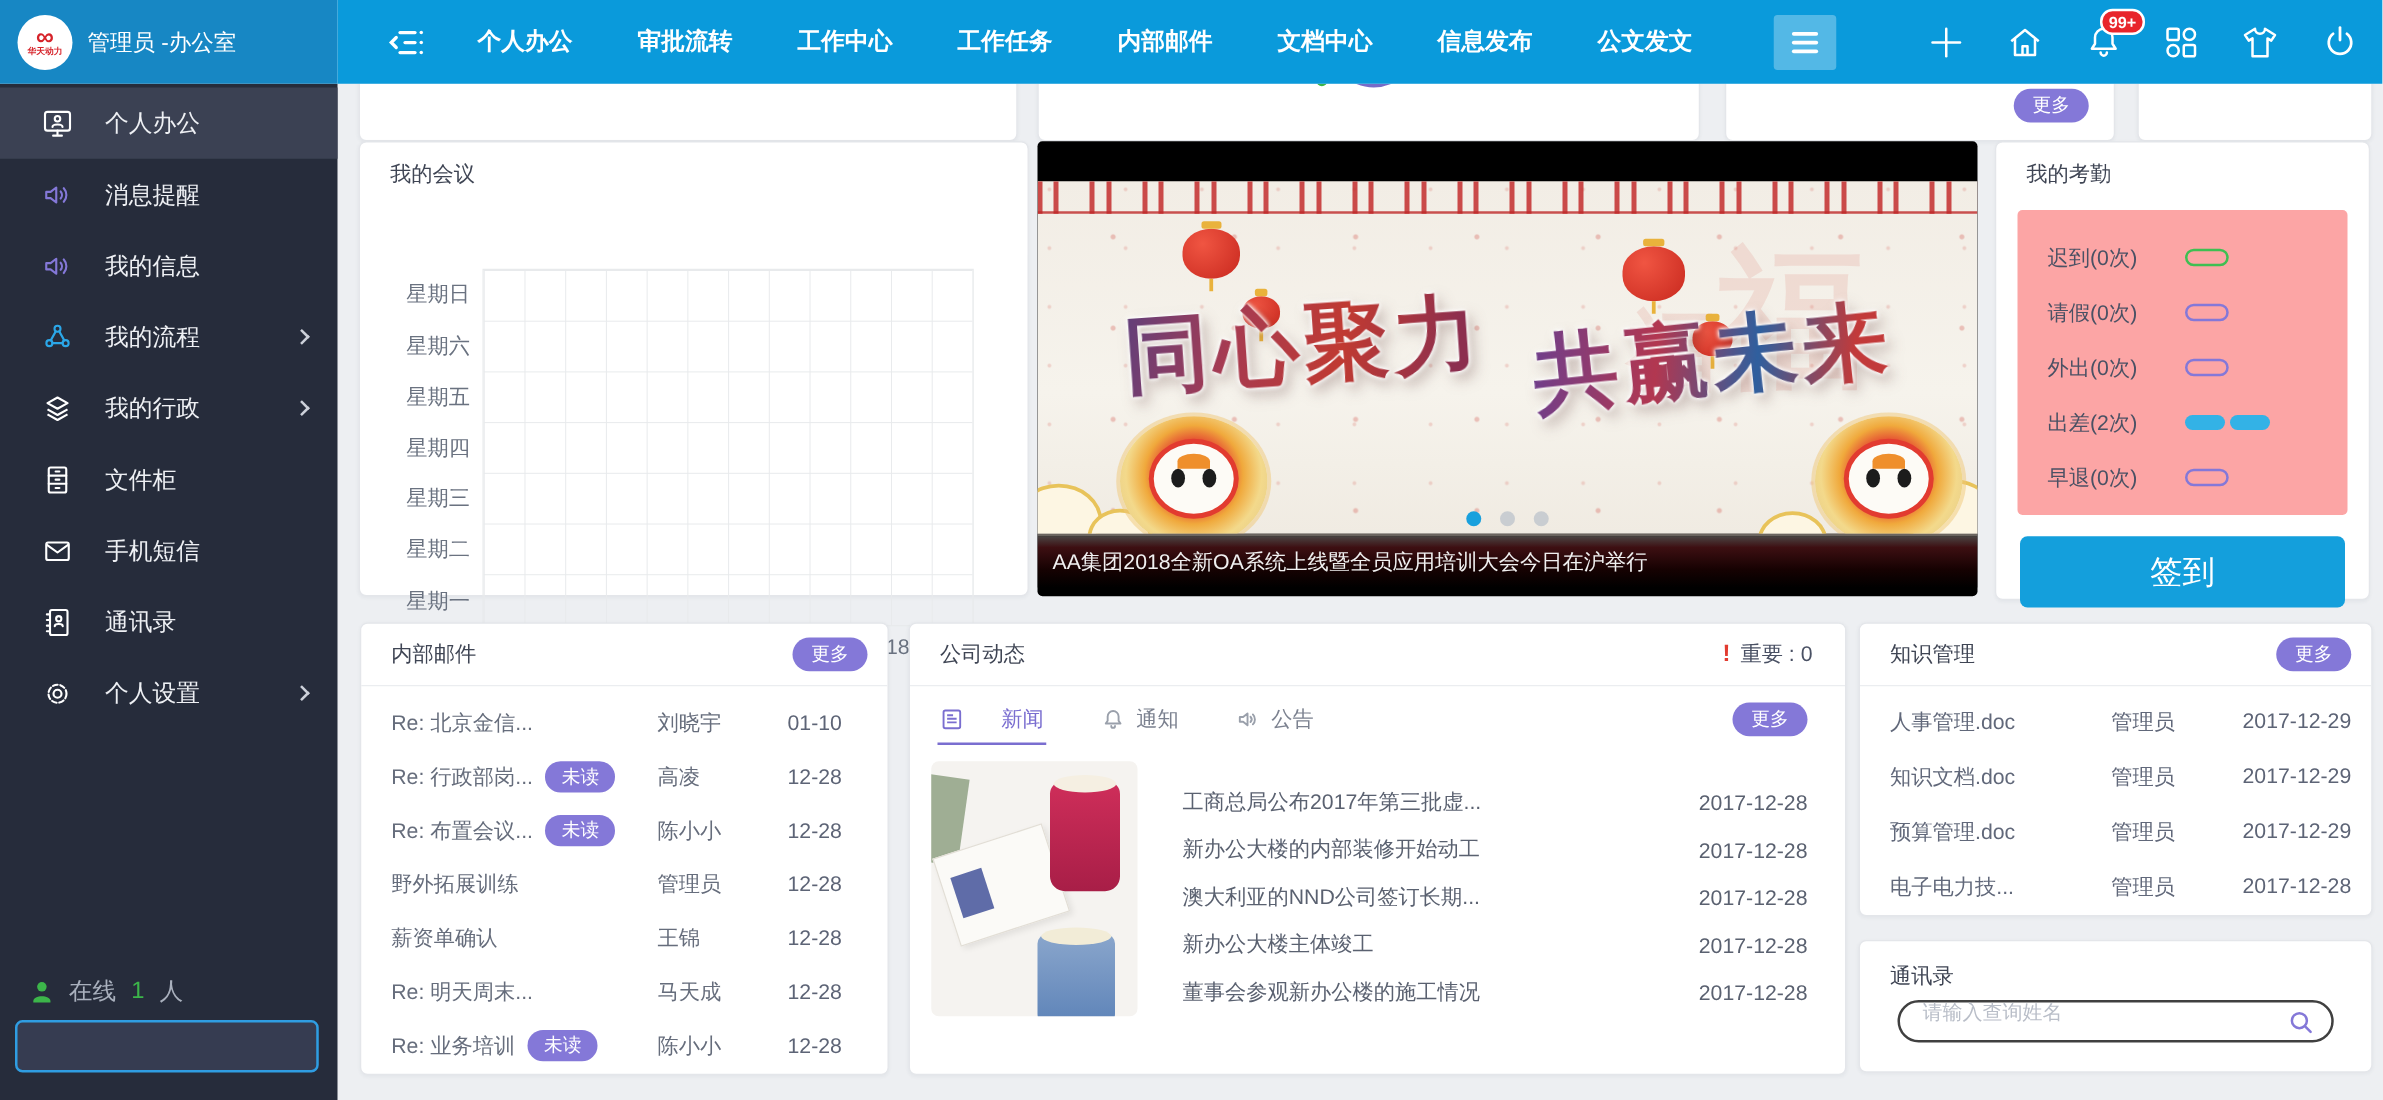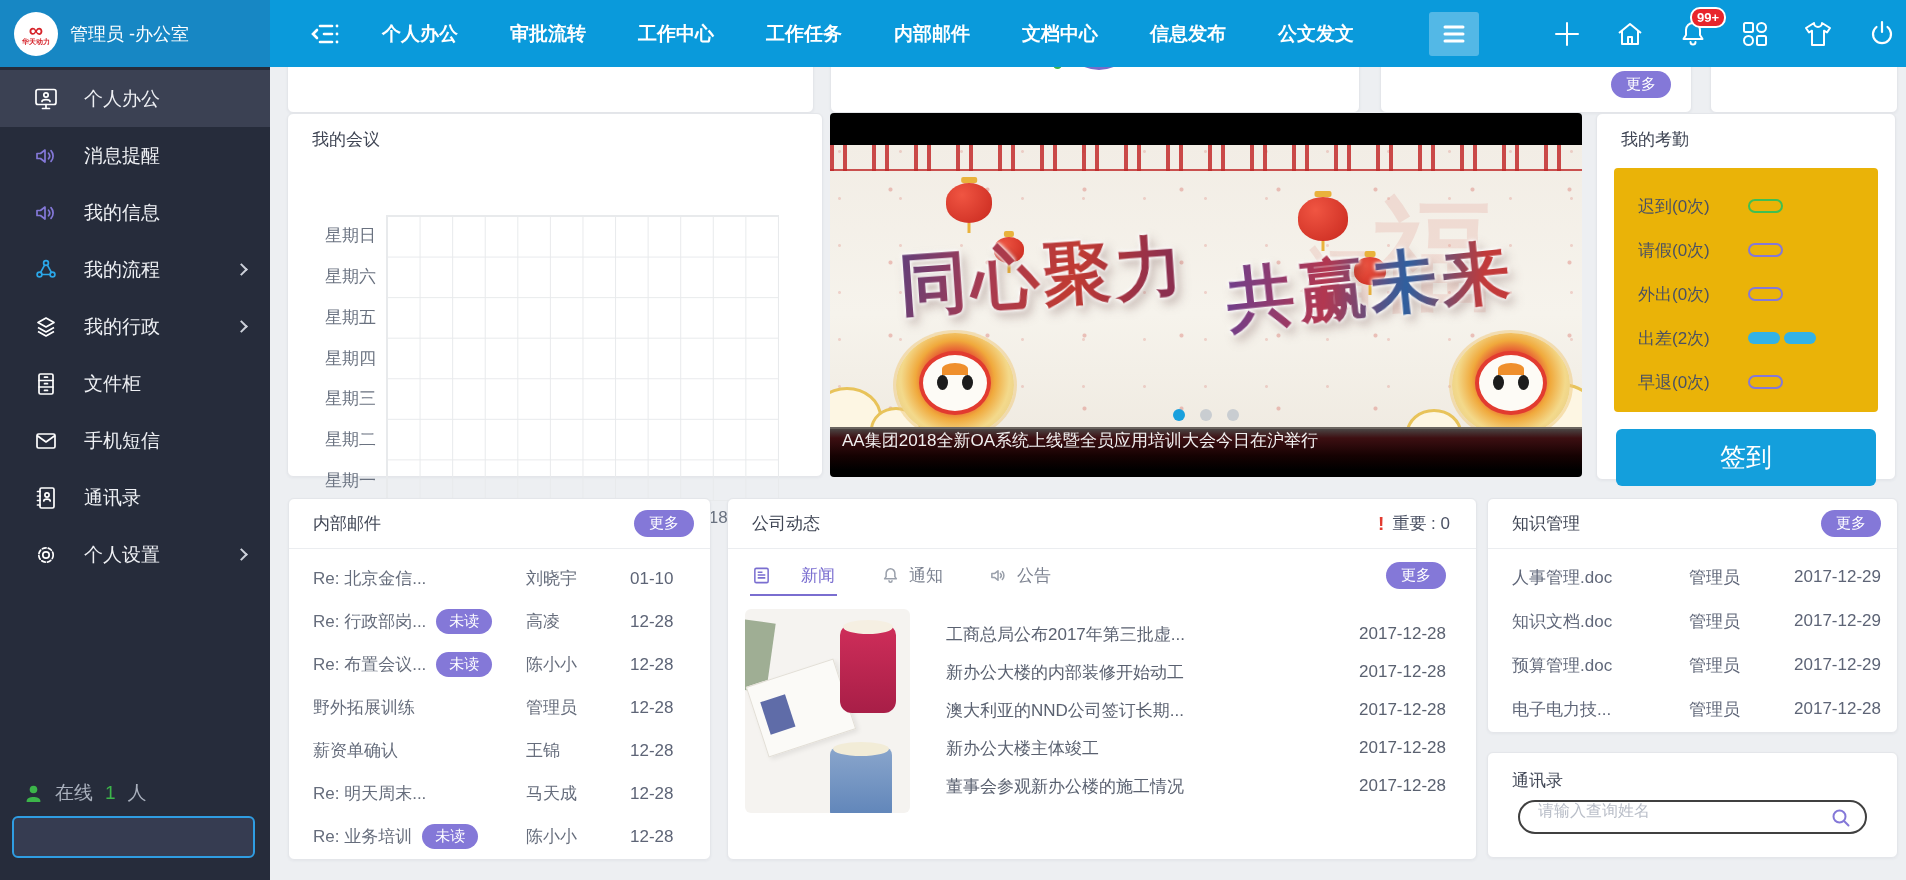--- a/index.html
+++ b/index.html
@@ -10,21 +10,21 @@
   .header { position:absolute; top:0; left:0; width:1906px; height:67px; display:flex; z-index:30; }
   .header-left { width:270px; background:#1787c4; display:flex; align-items:center; padding-left:14px; gap:12px; flex:none; }
   .logo-circle { width:44px; height:44px; background:#fff; border-radius:50%; display:flex; flex-direction:column; align-items:center; justify-content:center; flex:none; }
   .logo-inf { color:#d6232a; font-size:20px; font-weight:bold; line-height:16px; }
   .logo-sub { color:#d6232a; font-size:7px; font-weight:bold; line-height:8px; }
   .user-name { color:#fff; font-size:18px; white-space:nowrap; }
   .header-main { flex:1; background:#0a9adb; display:flex; align-items:center; position:relative; }
   .collapse-icon { margin-left:40px; flex:none; cursor:pointer; }
   .nav { display:flex; margin-left:14px; }
   .nav-item { color:#fff; font-size:19px; font-weight:bold; line-height:67px; padding:0 26px; cursor:pointer; white-space:nowrap; }
-  .header-icons { position:absolute; right:9px; top:0; height:67px; display:flex; align-items:center; gap:33px;text-decoration:underline; }
+  .header-icons { position:absolute; right:19px; top:0; height:67px; display:flex; align-items:center; gap:33px;text-decoration:underline; }
   .hamburger-box { width:50px; height:44px; background:rgba(255,255,255,.30); border-radius:3px; display:flex; align-items:center; justify-content:center; margin-right:40px; }
   .hicon { position:relative; display:flex; align-items:center; justify-content:center; }
   .bell-wrap { position:relative; }
   .badge-99 { position:absolute; top:-12px; left:12px; background:#e8252c; color:#fff; font-size:13px; font-weight:bold; border:2px solid #fff; border-radius:10px; padding:0 5px; height:21px; line-height:17px; }
 
   
   .sidebar { position:absolute; top:67px; left:0; width:270px; height:813px; background:#262c3b; z-index:20; }
   .side-list { padding-top:3px; }
   .side-item { height:57px; display:flex; align-items:center; padding-left:32px; gap:24px; color:#eef0f4; font-size:19px; cursor:pointer; }
   .side-item.active { background:#3b4153; }
@@ -78,25 +78,25 @@
   .cloud { position:absolute; border:3px solid #e8c35a; background:#fdf6e3; border-radius:50%; }
   .lion { position:absolute; bottom:-10px; width:118px; height:104px; }
   .lion .mane { position:absolute; inset:0; border-radius:50%; background:radial-gradient(circle at 50% 45%, #e23b30 30%, #f0a93c 48%, #f3d98b 66%, #efd58a 72%); box-shadow:0 0 0 3px rgba(240,200,120,.5); }
   .lion .face { position:absolute; left:50%; top:18px; transform:translateX(-50%); width:72px; height:64px; background:#fdfbf6; border:4px solid #e23b30; border-radius:50%; }
   .lion .eye { position:absolute; top:20px; width:11px; height:15px; background:#1c1c1c; border-radius:50%; }
   .lion .eye.l { left:14px; } .lion .eye.r { right:14px; }
   .lion .brow { position:absolute; top:8px; left:50%; transform:translateX(-50%); width:26px; height:12px; background:#ef8f2c; border-radius:50% 50% 0 0; }
   .dots { position:absolute; left:0; right:0; bottom:56px; display:flex; justify-content:center; gap:15px; }
   .dot { width:12px; height:12px; border-radius:50%; background:#c9cdd1; cursor:pointer; }
   .dot.active { background:#19a0dd; }
-  .caption { position:absolute; left:0; right:0; bottom:7px; height:43px; background:linear-gradient(180deg,#4a4443 0%,#3d0f12 22%,#160202 65%,#000 100%); border-top:2px solid #6b6560; display:flex; align-items:flex-start; }
+  .caption { position:absolute; left:0; right:0; bottom:7px; height:43px; background:linear-gradient(180deg,#4a4443 0%,#3d0f12 22%,#160202 65%,#000 100%); border-top:2px solid #6b6560; display:flex; align-items:center; }
   .caption span { color:#f0f0f0; font-size:17px; padding-left:12px; white-space:nowrap; }
 
   
-  .att-panel { margin:4px 17px 0 17px; height:244px; background:#eab308; border-radius:4px; padding-top:16px; }
+  .att-panel { margin:4px 17px 0 17px; height:244px; background:#fca5a5; border-radius:4px; padding-top:16px; }
   .att-row { height:44px; display:flex; align-items:center; padding-left:24px; }
   .att-label { width:100px; font-size:17px; color:#4a5164; flex:none; }
   .pill { width:35px; height:14px; border-radius:8px; border:2px solid #8478d8; margin-left:10px; }
   .pill.green { border-color:#3fbf52; }
   .pill-fill-wrap { display:flex; gap:4px; margin-left:10px; }
   .pill-fill { width:32px; height:12px; border-radius:6px; background:#33b2e6; }
   .att-btns { display:flex; gap:14px; padding:0 19px; margin-top:17px; }
   .att-btn { flex:1; height:57px; border:none; border-radius:6px; color:#fff; font-size:26px; font-family:inherit; cursor:pointer; }
   .att-btn.signin { background:#149fdc; }
   .att-btn.signout { background:#7767c6; }
@@ -120,21 +120,21 @@
   .news-body { display:flex; padding:14px 30px 0 17px; }
   .thumb { width:165px; height:204px; border-radius:6px; background:#f5f3f0; position:relative; overflow:hidden; flex:none; }
   .th-green { position:absolute; left:-8px; top:12px; width:34px; height:70px; background:#9fae94; transform:rotate(8deg); }
   .th-box { position:absolute; left:10px; top:62px; width:92px; height:74px; background:#fbfaf7; border:1px solid #e2ded6; transform:rotate(-18deg); box-shadow:2px 3px 5px rgba(0,0,0,.08); }
   .th-box i { position:absolute; left:8px; top:18px; width:26px; height:34px; background:#5f6ca8; }
   .th-cyl { position:absolute; right:14px; top:16px; width:56px; height:88px; border-radius:10px 10px 12px 12px; background:linear-gradient(180deg,#cf2e5a,#a81e47); }
   .th-cyl:before { content:""; position:absolute; top:-5px; left:3px; right:3px; height:14px; border-radius:50%; background:#f5efe2; }
   .th-cup { position:absolute; right:18px; bottom:-8px; width:62px; height:74px; border-radius:8px 8px 10px 10px; background:linear-gradient(180deg,#8aa6cc,#5d83b8); }
   .th-cup:before { content:""; position:absolute; top:-5px; left:3px; right:3px; height:14px; border-radius:50%; background:#f2ecd7; }
   .news-list { flex:1; margin-left:36px; padding-top:6px; }
-  .news-row { height:38px; display:flex; align-items:center; }
+  .news-row { height:38px; display:flex; align-items:flex-end; }
   .news-title { flex:1; font-size:17px; color:#5a6170; white-space:nowrap; overflow:hidden; }
   .news-date { font-size:17px; color:#5a6170; flex:none; }
 
   
   .kn-row { height:44px; display:flex; align-items:center; padding:0 16px 0 24px; }
   .kn-name { flex:1; font-size:17px; color:#61687a; white-space:nowrap; }
   .kn-owner { width:84px; font-size:17px; color:#61687a; flex:none; }
   .kn-date { width:108px; text-align:right; font-size:17px; color:#5d6476; flex:none; }
 
   

